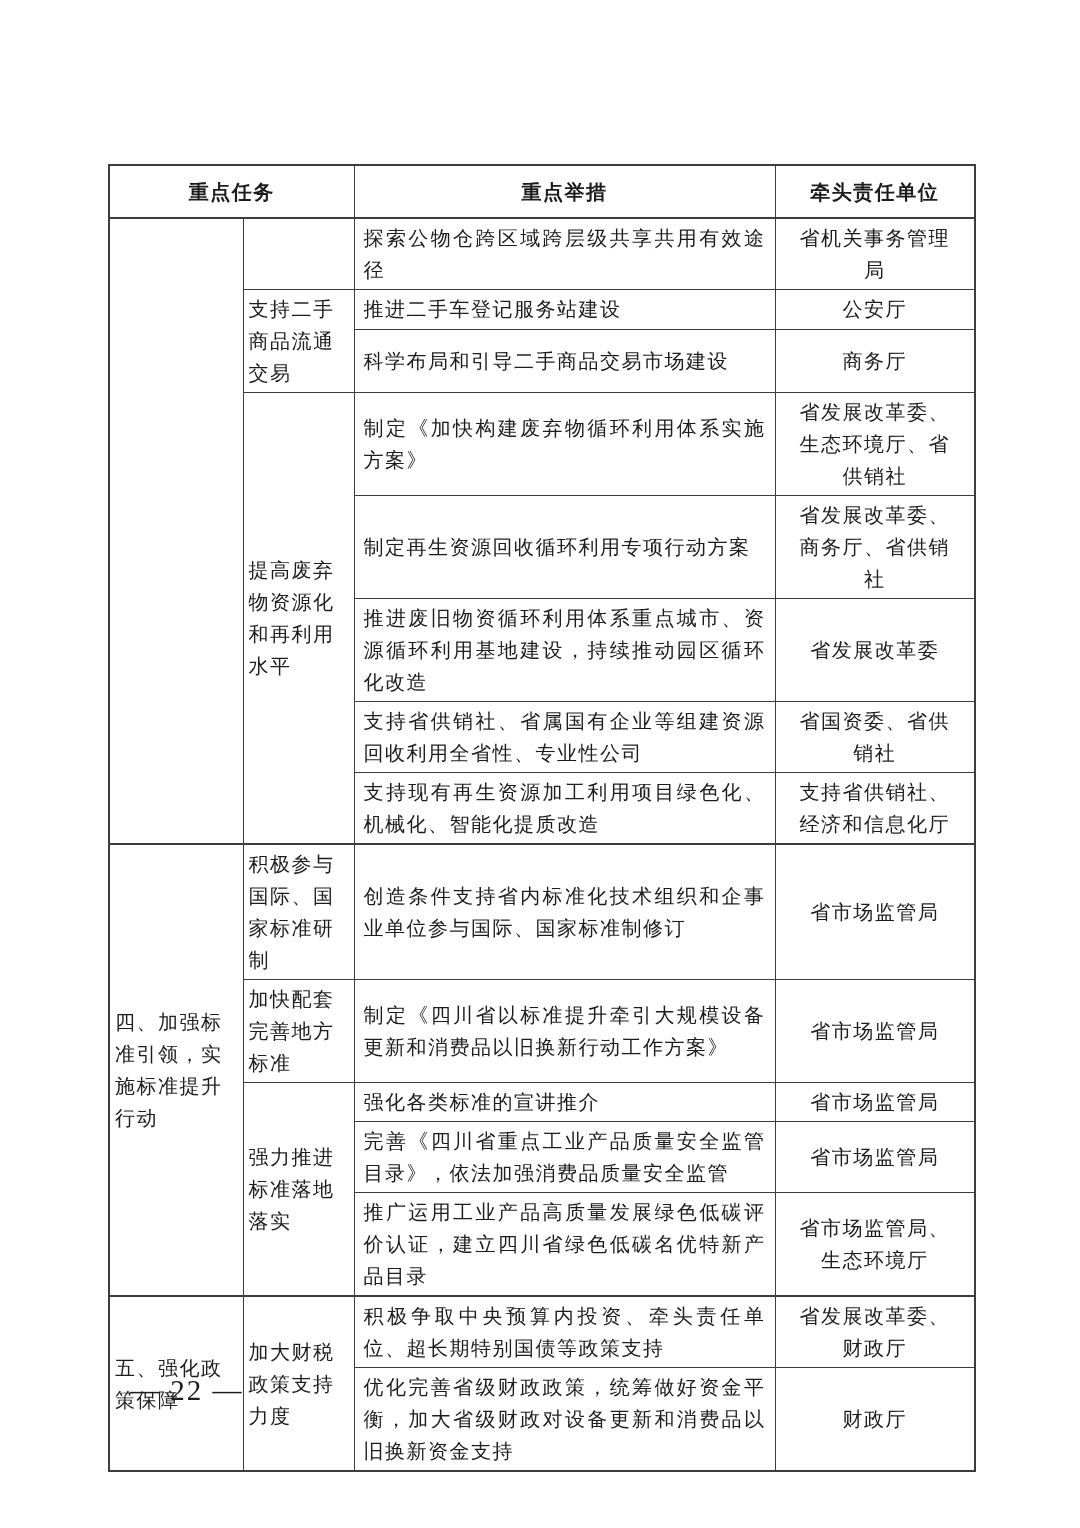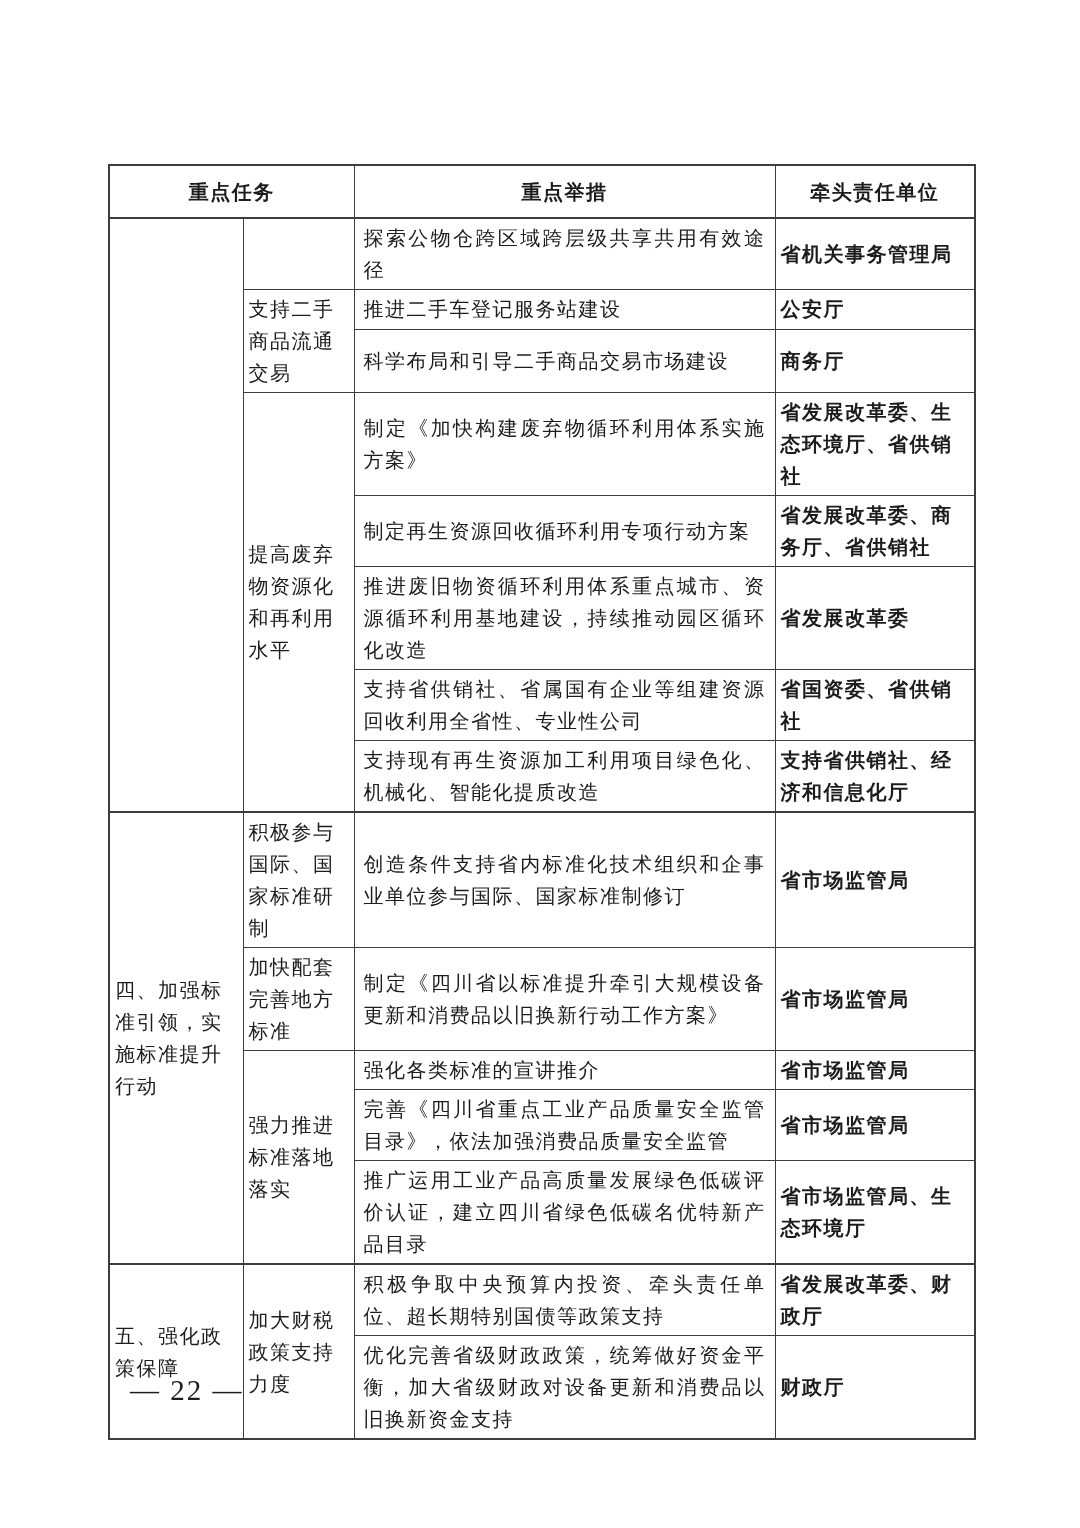--- a/index.html
+++ b/index.html
@@ -47,23 +47,22 @@
   td.task{
     text-align:left;
     padding:3px 5px;
   }
   td.measure{
     text-align:justify;
     text-align-last:left;
     padding:3px 9px;
   }
   td.unit{
-    text-align:left;
-    padding:3px 5px;
-    font-weight:bold;
+    text-align:center;
+    padding:3px 16px;
   }
   tr.section-top > td{
     border-top:2px solid var(--border);
   }
   .page-footer{
     position:absolute;
     left:130px;top:1374px;
     font-size:29px;
     letter-spacing:2px;
     color:var(--text);

